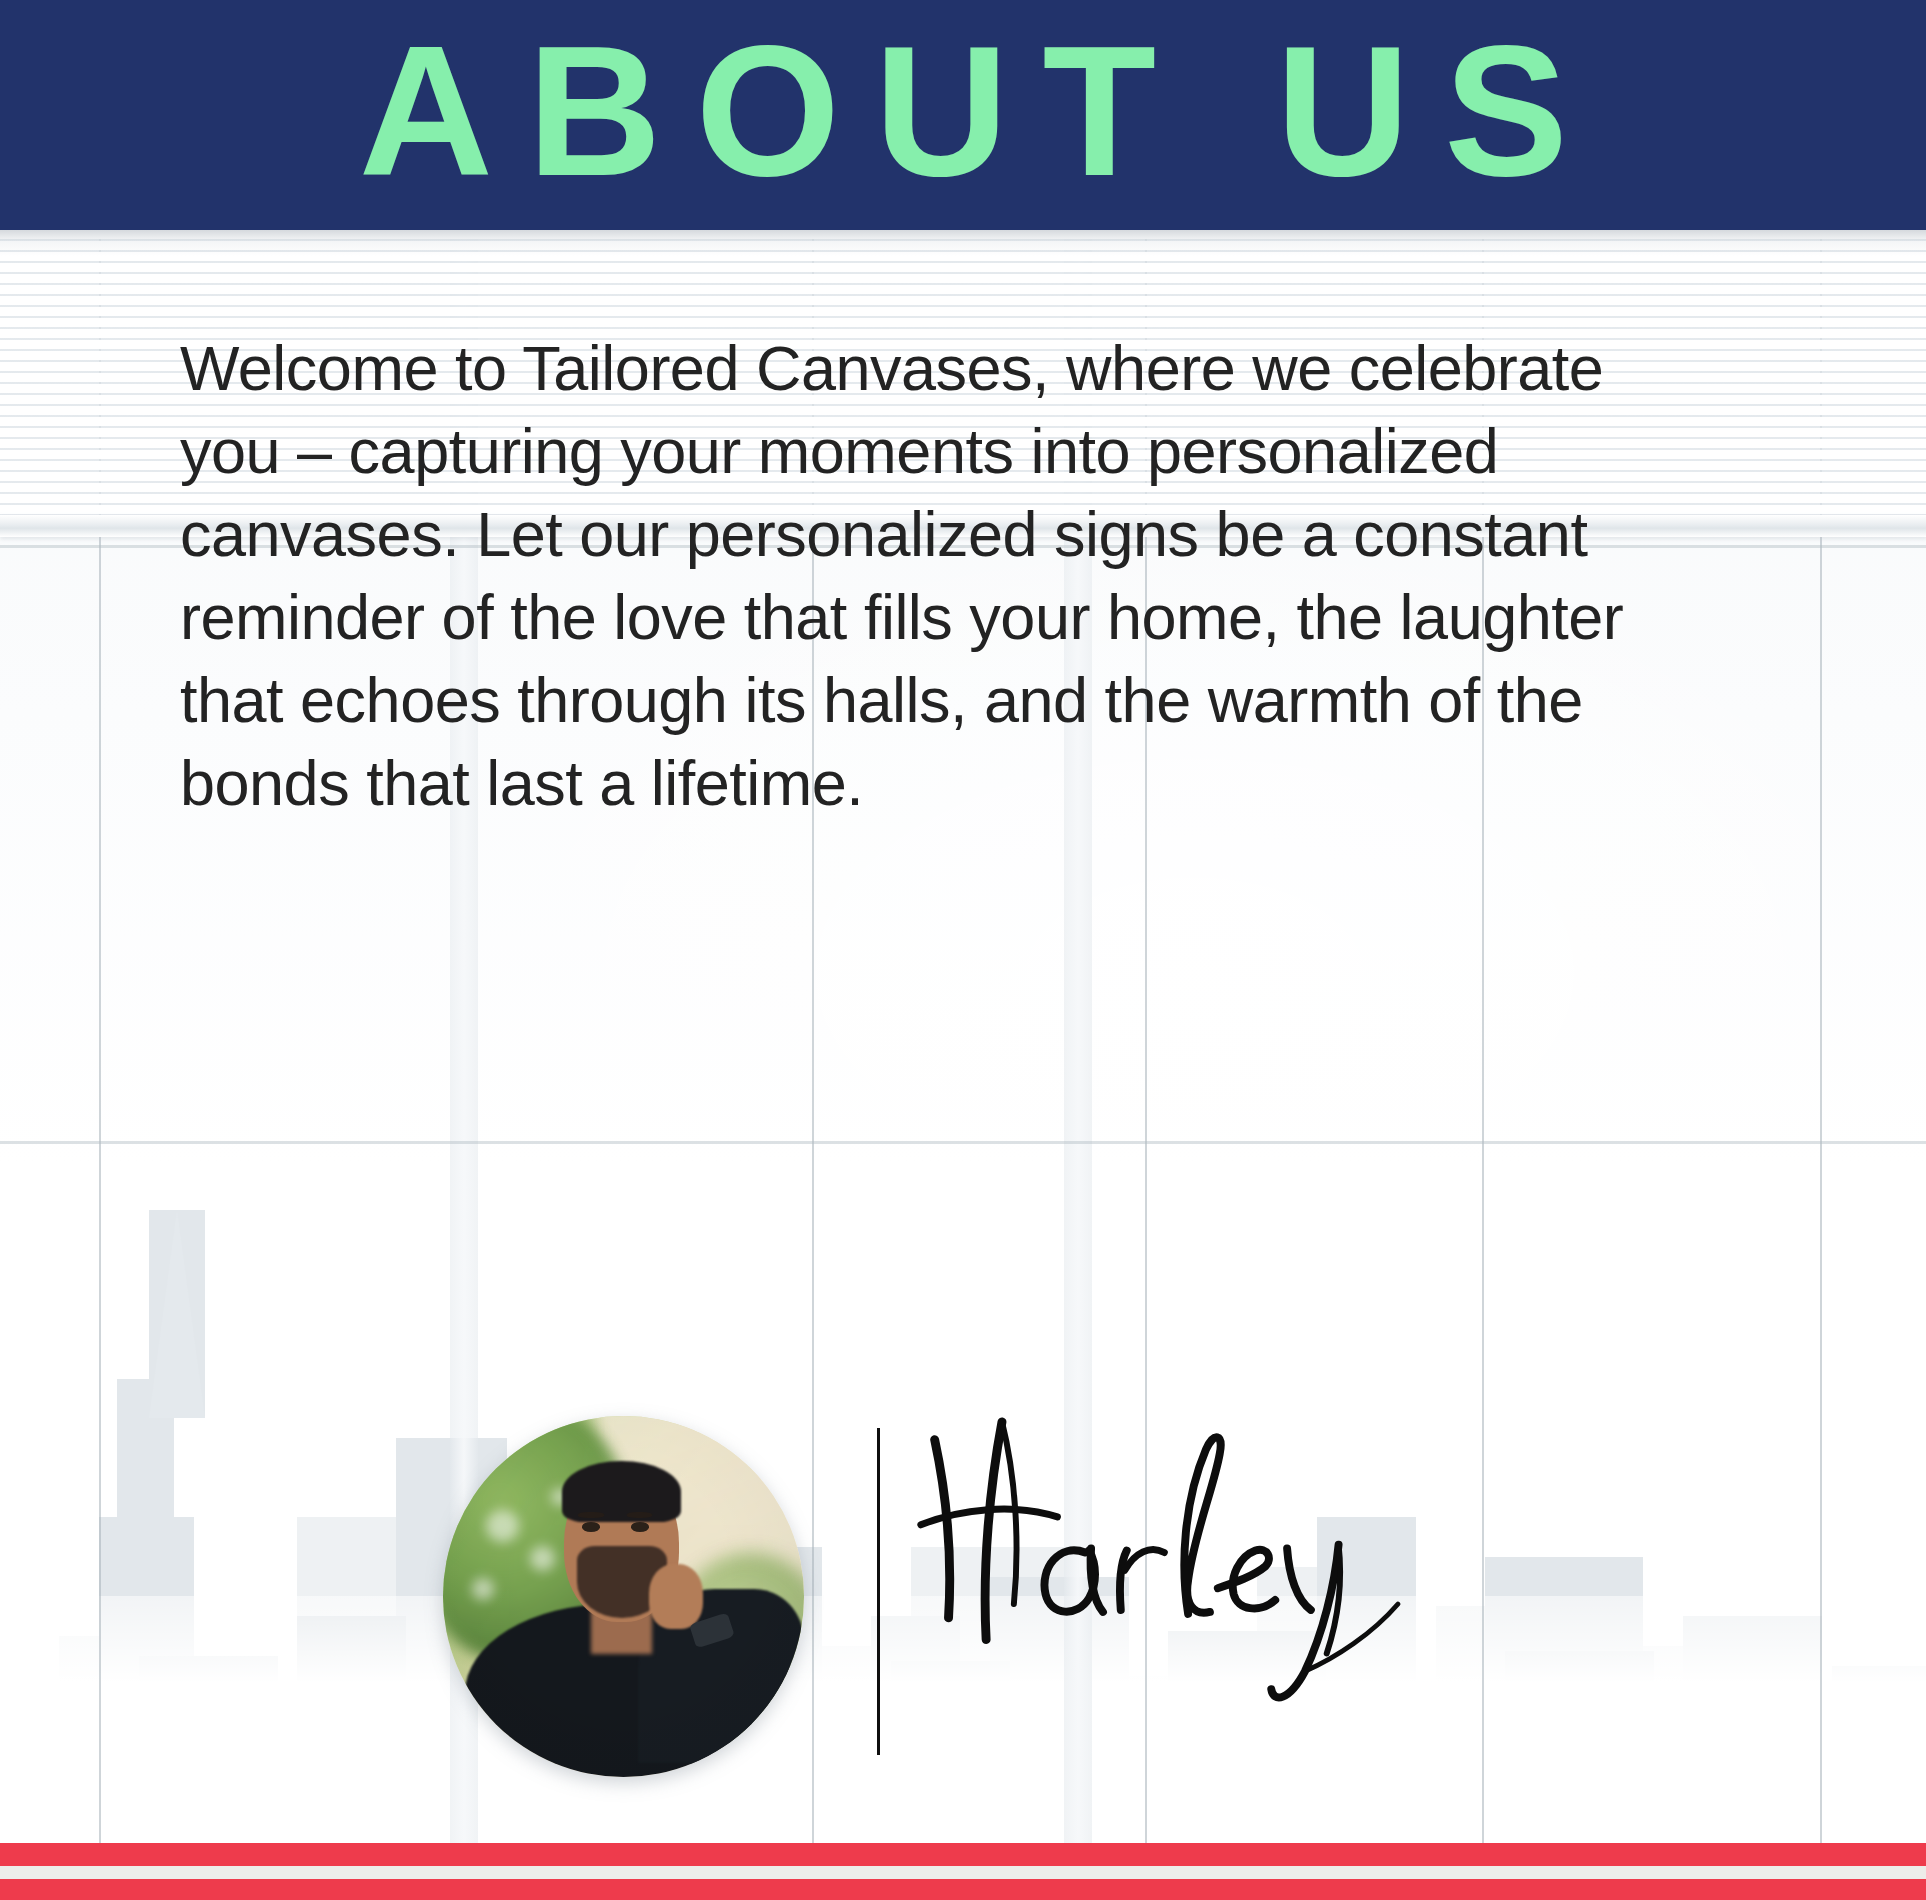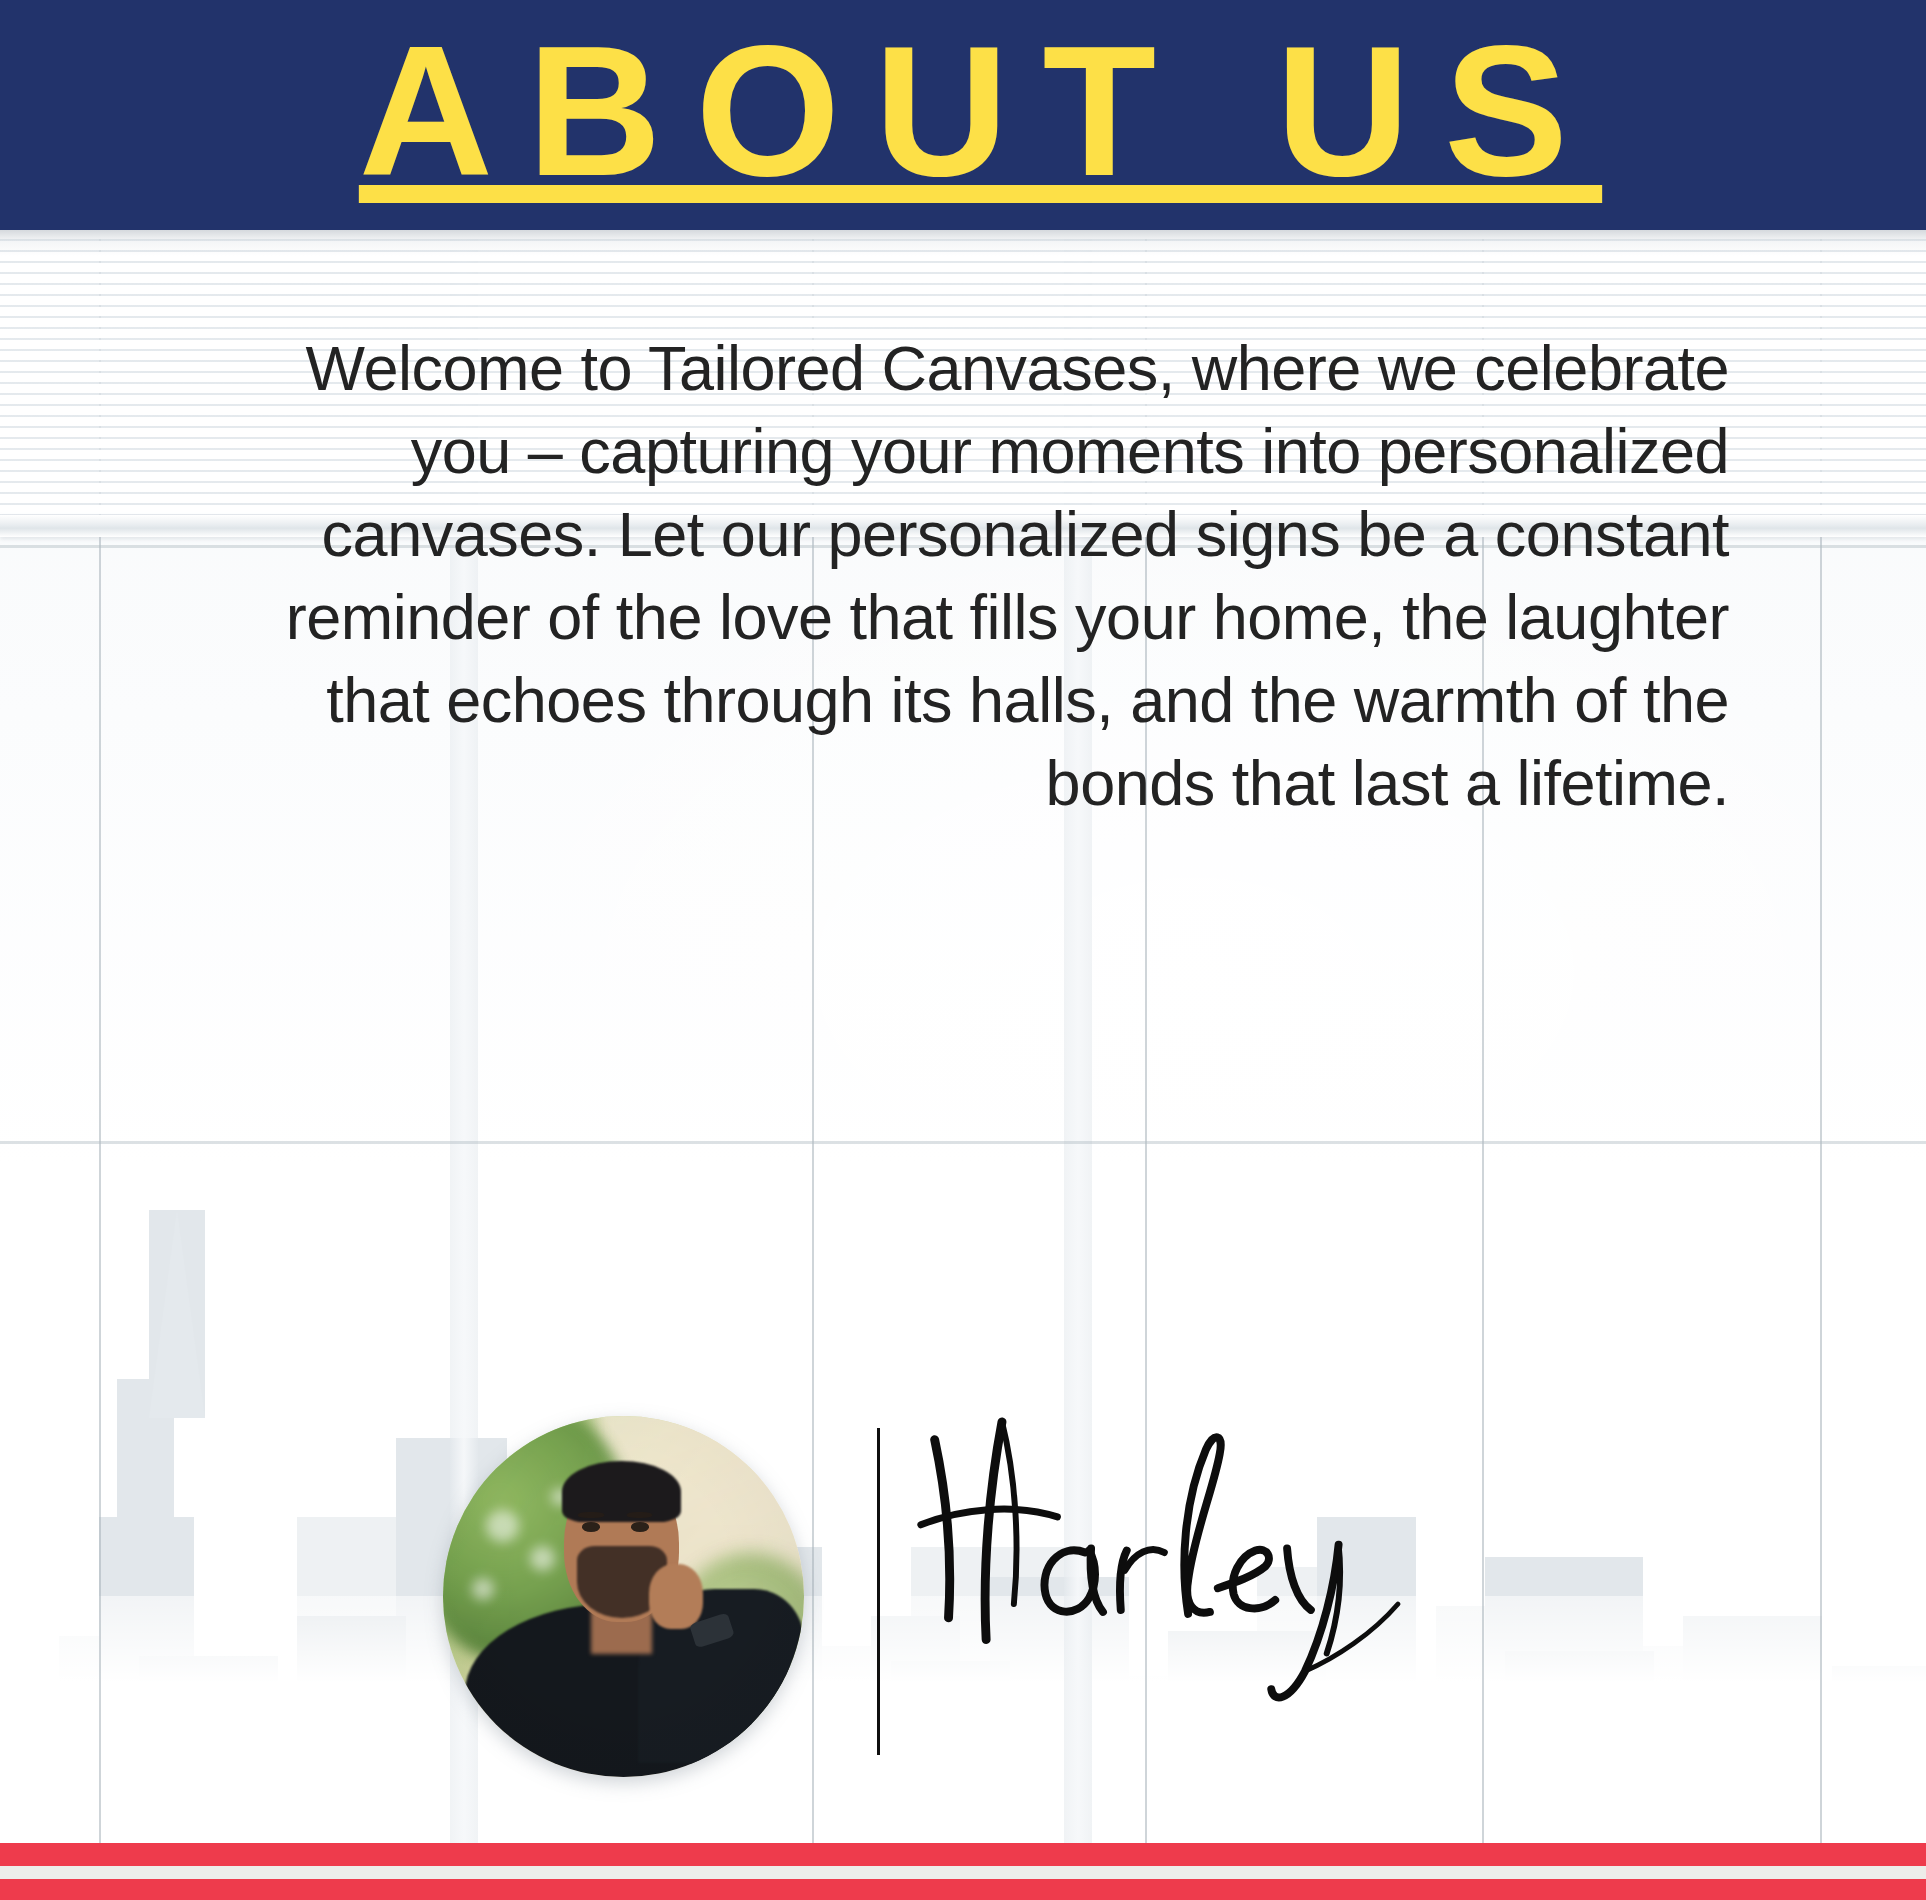--- a/index.html
+++ b/index.html
@@ -60,41 +60,40 @@
   }
 
   
   .header{
     position:absolute;left:0;top:0;width:1927px;height:230px;
     background:#22336B;
     display:flex;align-items:center;justify-content:center;
     z-index:5;
   }
   .header-title{
-    color:#fde047;
+    color:#86efac;
     font-family:"Liberation Sans", sans-serif;
     font-weight:bold;
     font-size:186px;
     line-height:1;
     letter-spacing:34px;
     text-indent:34px;
     white-space:nowrap;
     transform:translateY(-4px);
-    text-decoration:underline;
   }
   .header-shadow{
     position:absolute;left:0;top:230px;width:1927px;height:26px;
     background:linear-gradient(180deg,rgba(150,160,170,.40) 0%,rgba(190,198,206,.18) 40%,rgba(255,255,255,0) 100%);
     z-index:5;
   }
 
   
   .body-copy{
-    position:absolute;left:198px;top:327px;width:1531px;
-    text-align:right;
+    position:absolute;left:180px;top:327px;width:1531px;
+    text-align:left;
     color:#232323;
     font-family:"Liberation Sans", sans-serif;
     font-size:63px;
     line-height:83px;
     font-weight:normal;
     z-index:6;
     letter-spacing:-0.5px;
   }
   .body-copy p{margin:0;}
   .body-copy .gap{height:83px;}

